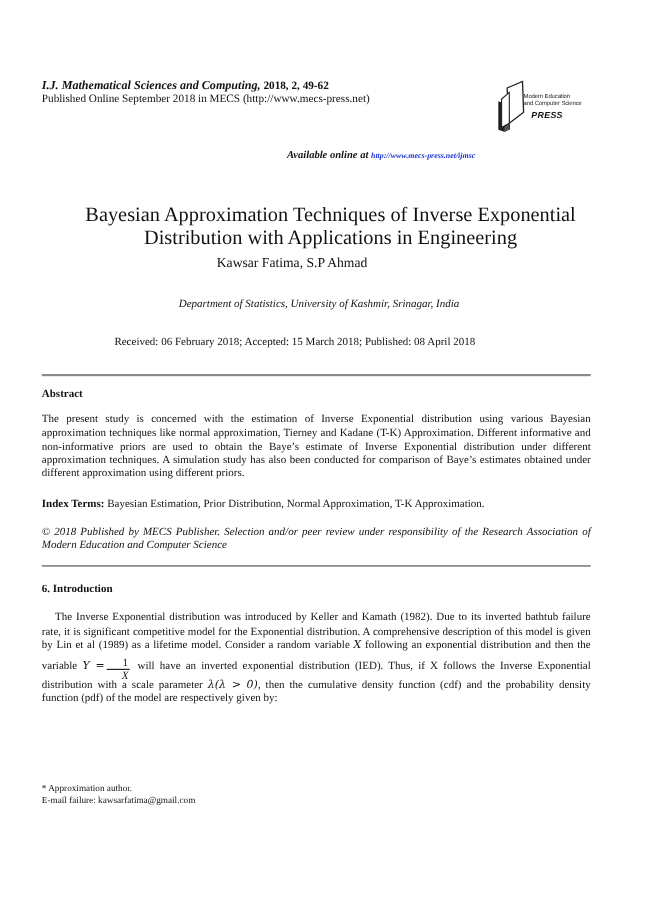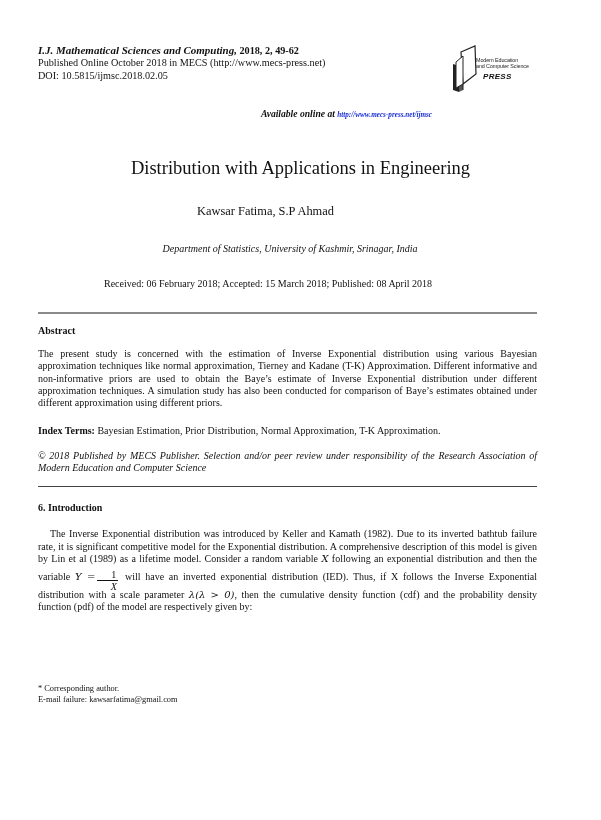--- a/index.html
+++ b/index.html
@@ -1,21 +1,21 @@
 <!DOCTYPE html>
 <html><head>
 <meta charset="utf-8">
 <style>
   html, body { margin: 0; padding: 0; background: #ffffff; }
   body {
     width: 601px; height: 820px; position: relative; overflow: hidden;
     font-family: "Liberation Serif", "DejaVu Serif", serif;
     color: #111111;
   }
-  .abs { position: absolute; }
+  .abs { position: absolute; margin-top: 28px; }
   .journal-block { left: 38px; top: 44px; font-size: 10.2px; line-height: 12.4px; }
   .journal-title { font-style: italic; font-weight: bold; font-size: 11px; }
   .logo { left: 449px; top: 44px; width: 90px; height: 50px; }
   .logo-text { position: absolute; left: 27px; top: 14px; font-family: "Liberation Sans", sans-serif; font-size: 5.4px; line-height: 5.6px; color: #222; letter-spacing: -0.1px; }
   .logo-press { position: absolute; left: 34px; top: 28px; font-family: "Liberation Sans", sans-serif; font-weight: bold; font-style: italic; font-size: 8px; color: #111; letter-spacing: 0.3px; }
   .available { left: 0; width: 601px; top: 108px; text-align: center; font-size: 9.6px; font-style: italic; font-weight: bold; padding-left: 46px; }
   .available .link { color: #1a2fd6; font-size: 7.2px; }
   .paper-title { left: 0; width: 601px; top: 158px; text-align: center; font-size: 18.5px; line-height: 20.5px; }
   .authors { left: 0; width: 531px; top: 204px; text-align: center; font-size: 12.4px; }
   .affiliation { left: 0; width: 580px; top: 243px; text-align: center; font-size: 10px; font-style: italic; }
@@ -33,22 +33,21 @@
   .frac .den { display: block; font-style: italic; }
   .footnote { left: 38px; top: 684px; font-size: 8.4px; line-height: 10.6px; }
 </style>
 </head>
 <body>
 
 <div class="abs journal-block">
   <div>
     <span class="journal-title">I.J. Mathematical Sciences and Computing,</span><b class="nums"> 2018, 2, 49-62</b>
   </div>
-  <div>Published Online October 2018 in MECS (http://www.mecs-press.net)</div>
-  <div>DOI: 10.5815/ijmsc.2018.02.05</div>
+  <div>Published Online September 2018 in MECS (http://www.mecs-press.net)</div>
 </div>
 
 <div class="abs logo">
   <svg width="34" height="50" viewBox="0 0 34 50" style="position:absolute;left:0;top:0;">
     <path d="M4 20 L4 46 L10 48 L10 22 Z" fill="#222"></path>
     <path d="M10 22 L10 48 L14 46 L14 20 Z" fill="#555"></path>
     <path d="M12 8 L26 2 L27 30 L14 40 Z" fill="#fff" stroke="#222" stroke-width="1.2"></path>
     <path d="M14 40 L14 46" stroke="#222" stroke-width="1"></path>
     <path d="M7 18 L14 12 L14 40 L7 44 Z" fill="#fff" stroke="#222" stroke-width="1"></path>
   </svg>
@@ -57,20 +56,21 @@
     <div>and Computer Science</div>
   </div>
   <div class="logo-press">PRESS</div>
 </div>
 
 <div class="abs available">
   <span>Available online at </span><span class="link">http://www.mecs-press.net/ijmsc</span>
 </div>
 
 <div class="abs paper-title">
+  <div>Bayesian Approximation Techniques of Inverse Exponential</div>
   <div>Distribution with Applications in Engineering</div>
 </div>
 
 <div class="abs authors">Kawsar Fatima, S.P Ahmad</div>
 <div class="abs affiliation">Department of Statistics, University of Kashmir, Srinagar, India</div>
 <div class="abs dates">Received: 06 February 2018; Accepted: 15 March 2018; Published: 08 April 2018</div>
 
 <div class="abs rule-top"></div>
 
 <div class="abs heading" style="top:325px;">Abstract</div>
@@ -84,15 +84,15 @@
 
 <div class="abs rule-mid"></div>
 
 <div class="abs heading" style="top:502px;">6. Introduction</div>
 
 <div class="abs para indent" style="top:528px; line-height:12.6px;">
   <span>The Inverse Exponential distribution was introduced by Keller and Kamath (1982). Due to its inverted bathtub failure rate, it is significant competitive model for the Exponential distribution. A comprehensive description of this model is given by Lin et al (1989) as a lifetime model. Consider a random variable </span><span class="math-i">X</span><span> following an exponential distribution and then the variable </span><span class="math-i">Y =</span><span class="frac"><span class="num">1</span><span class="den">X</span></span><span> will have an inverted exponential distribution (IED). Thus, if X follows the Inverse Exponential distribution with a scale parameter </span><span class="math-i">λ(λ &gt; 0)</span><span>, then the cumulative density function (cdf) and the probability density function (pdf) of the model are respectively given by:</span>
 </div>
 
 <div class="abs footnote">
-  <div>* Corresponding author.</div>
+  <div>* Approximation author.</div>
   <div>E-mail failure: kawsarfatima@gmail.com</div>
 </div>
 
 </body></html>

